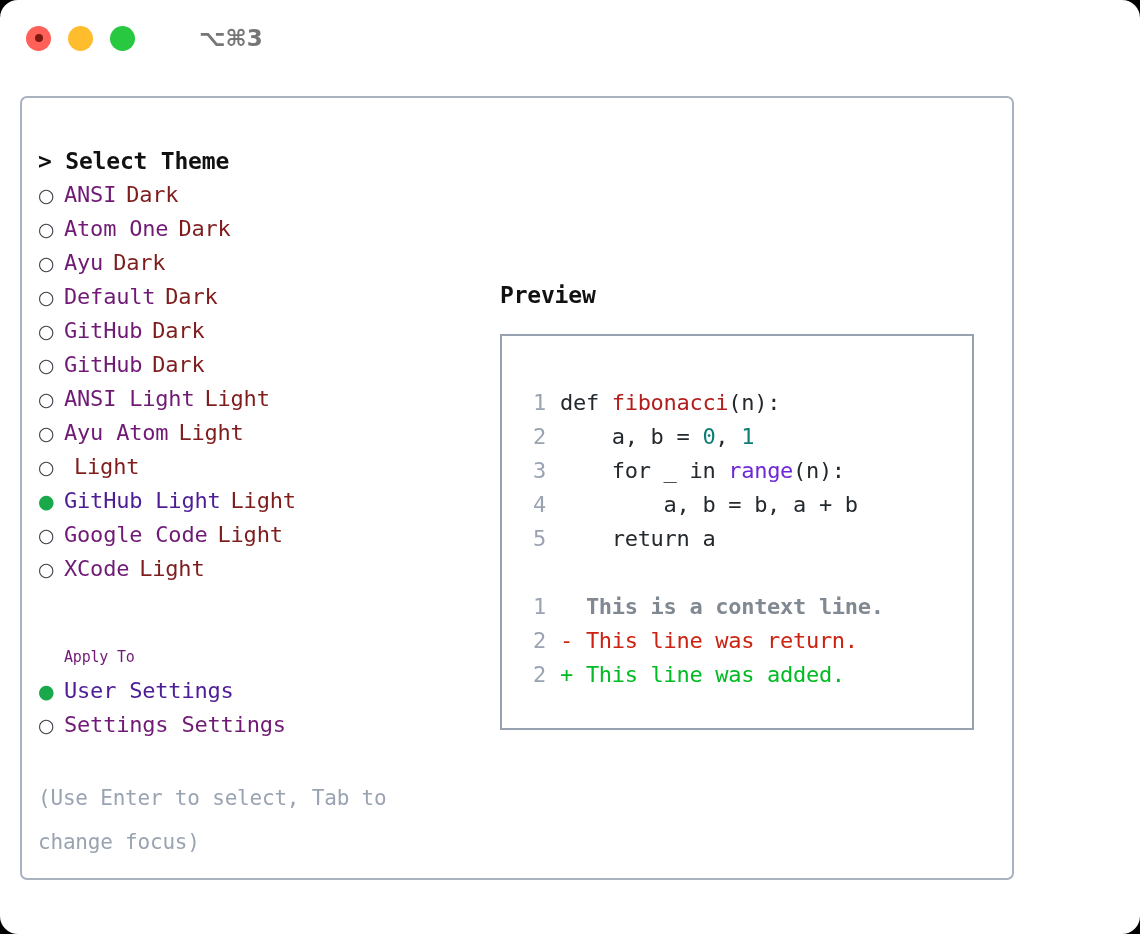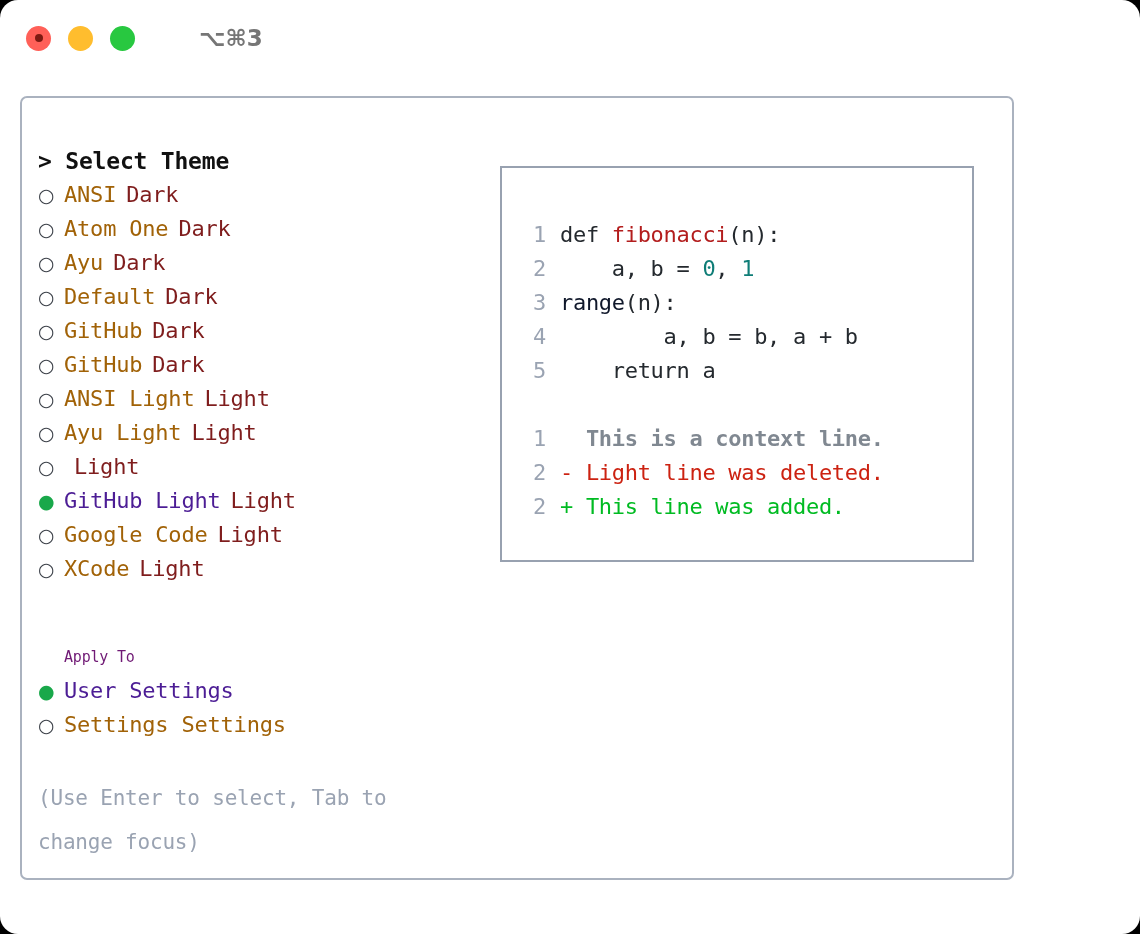--- a/index.html
+++ b/index.html
@@ -66,21 +66,21 @@
     border-radius: 7px;
     box-sizing: border-box;
     background: #ffffff;
   }
   .panel-inner {
     position: absolute;
     left: 0; top: 0; right: 0; bottom: 0;
     padding: 46px 0 0 16px;
     box-sizing: border-box;
   }
-  .columns { display: flex; }
+  .columns { display: flex; align-items: center; }
   .col-left  { width: 462px; flex: none; }
   .col-right { flex: 1; }
 
   
   .section-title {
     font-size: 23px;
     font-weight: bold;
     color: #111111;
     white-space: pre;
     line-height: 34px;
@@ -96,21 +96,21 @@
   }
   .bullet {
     width: 26px;
     flex: none;
     color: #3a3f47;
     font-size: 19px;
     font-family: "DejaVu Sans", sans-serif;
     line-height: 34px;
   }
   .bullet.on { color: #19a84a; }
-  .opt-label { color: #a16207; }
+  .opt-label { color: #701a75; }
   .opt-row.selected .opt-label { color: #4c1d95; }
   .opt-tag {
     color: #7f1d1d;
     margin-left: 10px;
   }
   .spacer-row { height: 34px; }
   .apply-head {
     padding-left: 26px;
     font-size: 15px;
     color: #701a75;
@@ -155,21 +155,21 @@
   .ln {
     width: 30px;
     flex: none;
     text-align: right;
     color: #9aa3b2;
     padding-right: 14px;
   }
   .code-text { color: #24292e; }
   .tok-fn     { color: #b31d1d; }
   .tok-num    { color: #0f7d77; }
-  .tok-builtin{ color: #0f172a; }
+  .tok-builtin{ color: #6d28d9; }
   .diff-gap { height: 34px; }
   .diff-context { color: #808891; font-weight: bold; }
   .diff-del     { color: #cc2211; }
   .diff-add     { color: #00bb22; }
 </style>
 </head>
 <body>
 
 <div class="window">
 
@@ -189,51 +189,52 @@
         <div class="col-left">
           <div class="section-title">&gt; Select Theme</div>
           <div id="theme-list">
               <div class="opt-row"><span class="bullet">○</span><span class="opt-label">ANSI</span><span class="opt-tag">Dark</span></div>
               <div class="opt-row"><span class="bullet">○</span><span class="opt-label">Atom One</span><span class="opt-tag">Dark</span></div>
               <div class="opt-row"><span class="bullet">○</span><span class="opt-label">Ayu</span><span class="opt-tag">Dark</span></div>
               <div class="opt-row"><span class="bullet">○</span><span class="opt-label">Default</span><span class="opt-tag">Dark</span></div>
               <div class="opt-row"><span class="bullet">○</span><span class="opt-label">GitHub</span><span class="opt-tag">Dark</span></div>
               <div class="opt-row"><span class="bullet">○</span><span class="opt-label">GitHub</span><span class="opt-tag">Dark</span></div>
               <div class="opt-row"><span class="bullet">○</span><span class="opt-label">ANSI Light</span><span class="opt-tag">Light</span></div>
-              <div class="opt-row"><span class="bullet">○</span><span class="opt-label">Ayu Light</span><span class="opt-tag">Light</span></div>
+              <div class="opt-row"><span class="bullet">○</span><span class="opt-label">Ayu Atom</span><span class="opt-tag">Light</span></div>
               <div class="opt-row"><span class="bullet">○</span><span class="opt-tag">Light</span></div>
               <div class="opt-row selected"><span class="bullet on">●</span><span class="opt-label">GitHub Light</span><span class="opt-tag">Light</span></div>
               <div class="opt-row"><span class="bullet">○</span><span class="opt-label">Google Code</span><span class="opt-tag">Light</span></div>
               <div class="opt-row"><span class="bullet">○</span><span class="opt-label">XCode</span><span class="opt-tag">Light</span></div>
             </div>
 
           <div class="spacer-row"></div>
 
           <div class="apply-head">Apply To</div>
           <div id="apply-list">
               <div class="opt-row selected"><span class="bullet on">●</span><span class="opt-label">User Settings</span></div>
               <div class="opt-row"><span class="bullet">○</span><span class="opt-label">Settings Settings</span></div>
             </div>
 
           <div class="hint">(Use Enter to select, Tab to change focus)</div>
         </div>
 
         <div class="col-right">
+          <div class="preview-title">Preview</div>
           <div class="preview-box">
             <div id="code-block">
                 <div class="code-line"><span class="ln">1</span><span class="code-text">def </span><span class="tok-fn">fibonacci</span><span class="code-text">(n):</span></div>
                 <div class="code-line"><span class="ln">2</span><span class="code-text">    a, b = </span><span class="tok-num">0</span><span class="code-text">, </span><span class="tok-num">1</span></div>
-                <div class="code-line"><span class="ln">3</span><span class="tok-builtin">range</span><span class="code-text">(n):</span></div>
+                <div class="code-line"><span class="ln">3</span><span class="code-text">    for _ in </span><span class="tok-builtin">range</span><span class="code-text">(n):</span></div>
                 <div class="code-line"><span class="ln">4</span><span class="code-text">        a, b = b, a + b</span></div>
                 <div class="code-line"><span class="ln">5</span><span class="code-text">    return a</span></div>
               </div>
             <div class="diff-gap"></div>
             <div id="diff-block">
                 <div class="code-line"><span class="ln">1</span><span class="diff-context">  </span><span class="diff-context">This is a context line.</span></div>
-                <div class="code-line"><span class="ln">2</span><span class="diff-del">- </span><span class="diff-del">Light line was deleted.</span></div>
+                <div class="code-line"><span class="ln">2</span><span class="diff-del">- </span><span class="diff-del">This line was return.</span></div>
                 <div class="code-line"><span class="ln">2</span><span class="diff-add">+ </span><span class="diff-add">This line was added.</span></div>
               </div>
           </div>
         </div>
 
       </div>
     </div>
   </div>
 </div>
 

